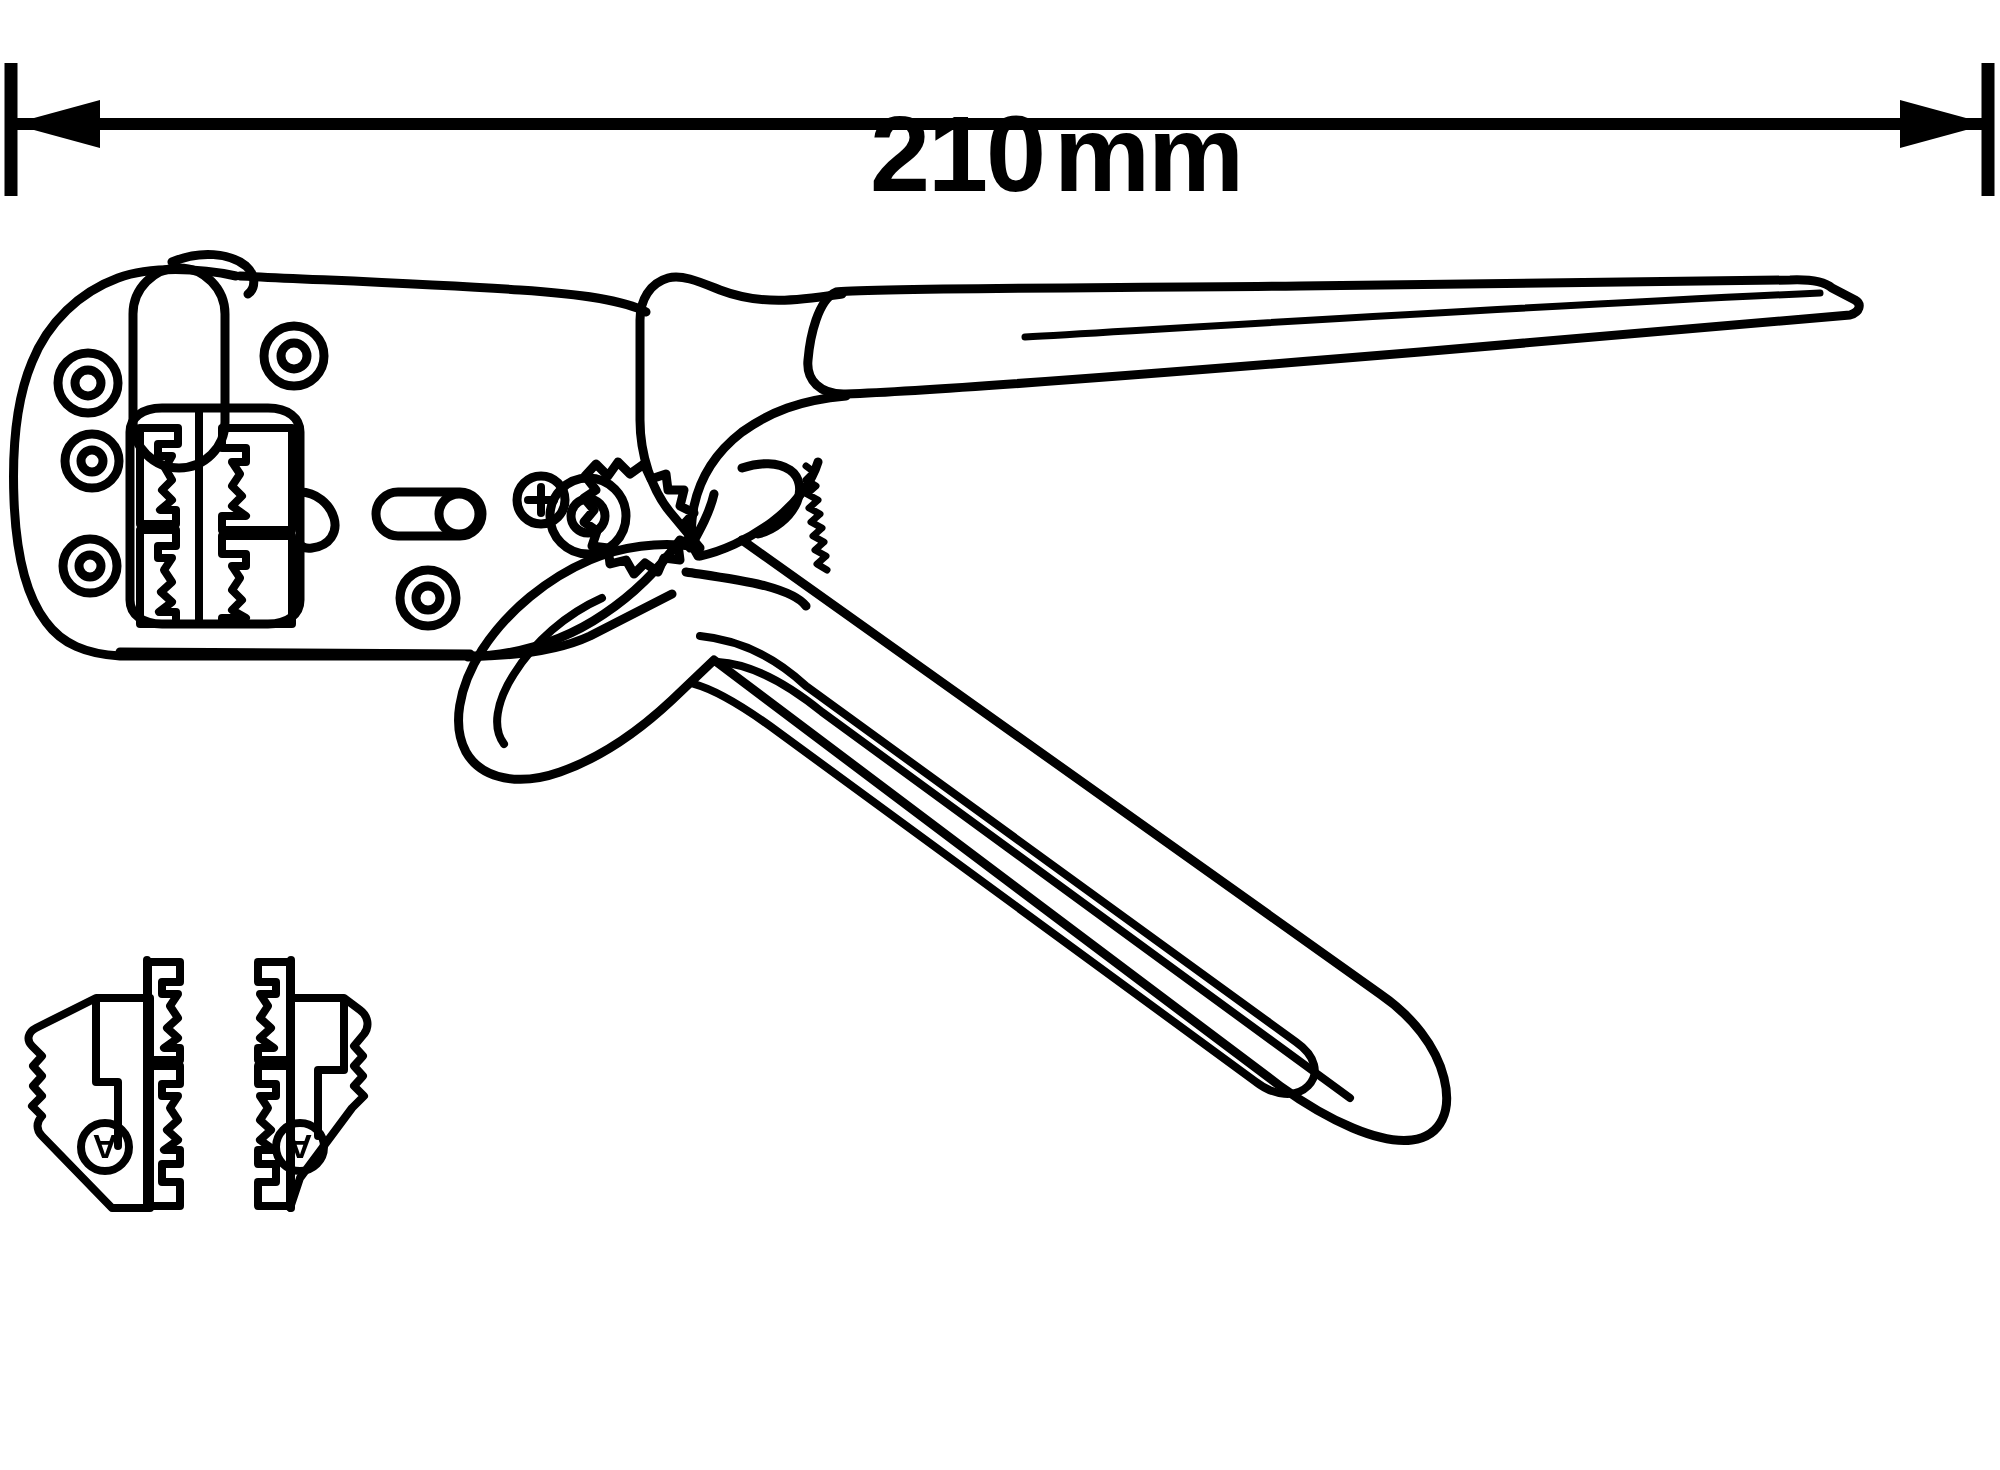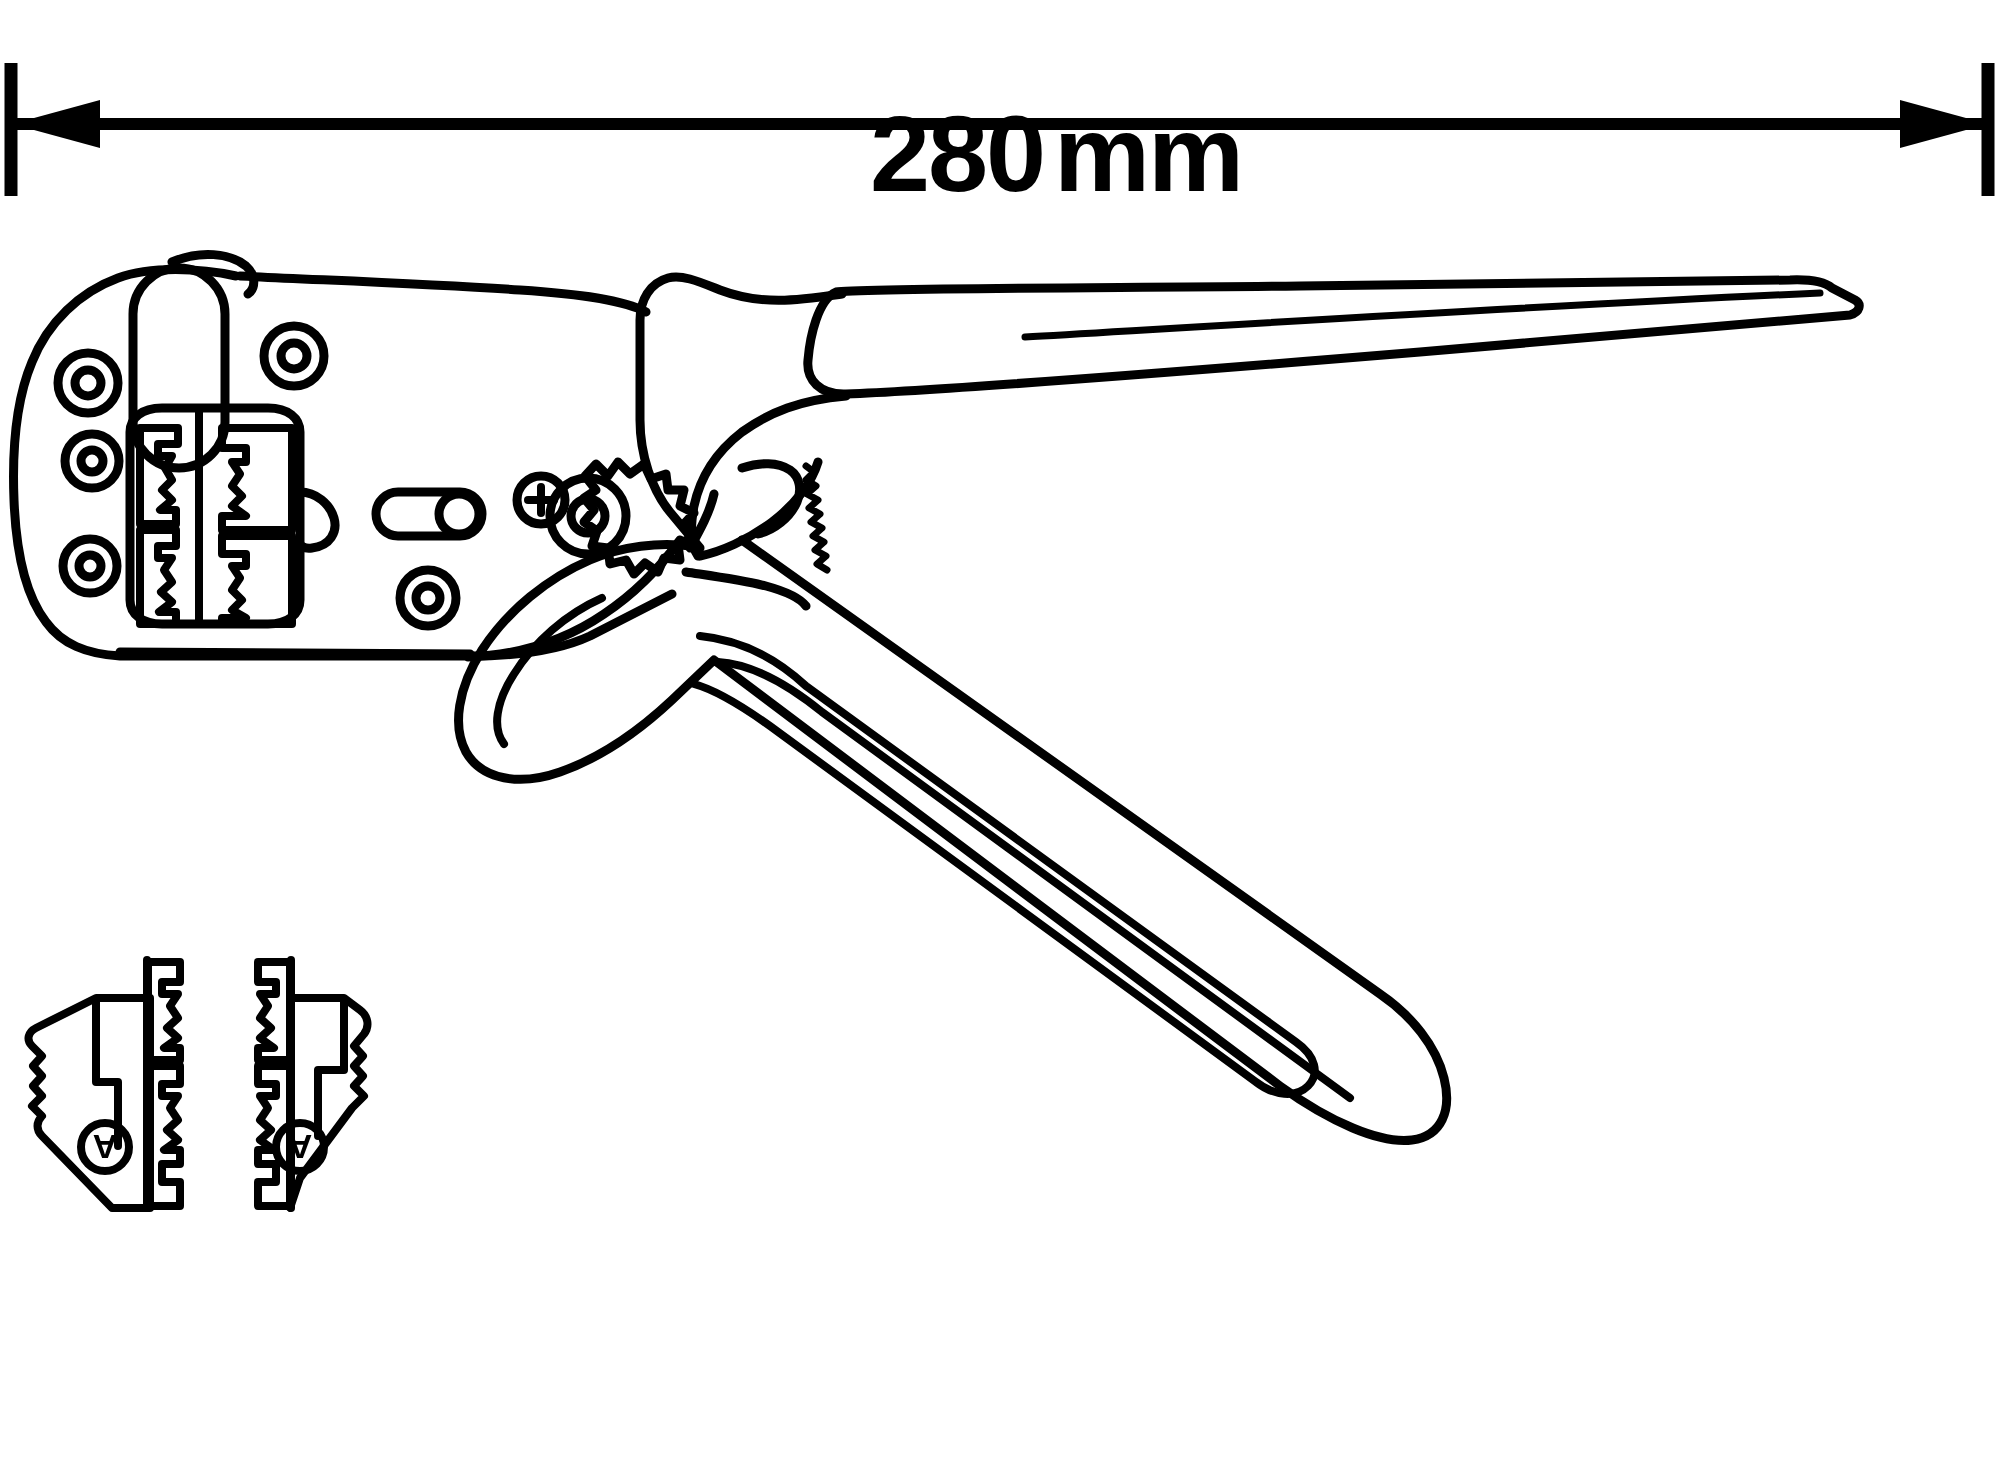--- a/index.html
+++ b/index.html
@@ -316,16 +316,16 @@
                    L 276 1164 L 276 1182 L 258 1182 L 258 1206
                    L 290 1206 Z" stroke-width="8"></path>
           <line x1="291" y1="960" x2="291" y2="1208" stroke-width="8"></line>
         </g>
       </g>
 
     </g>
   </svg>
 
   <div class="dim-label">
-    <span>280</span><span class="unit">mm</span>
+    <span>210</span><span class="unit">mm</span>
   </div>
 
 </div>
 
 </body></html>

